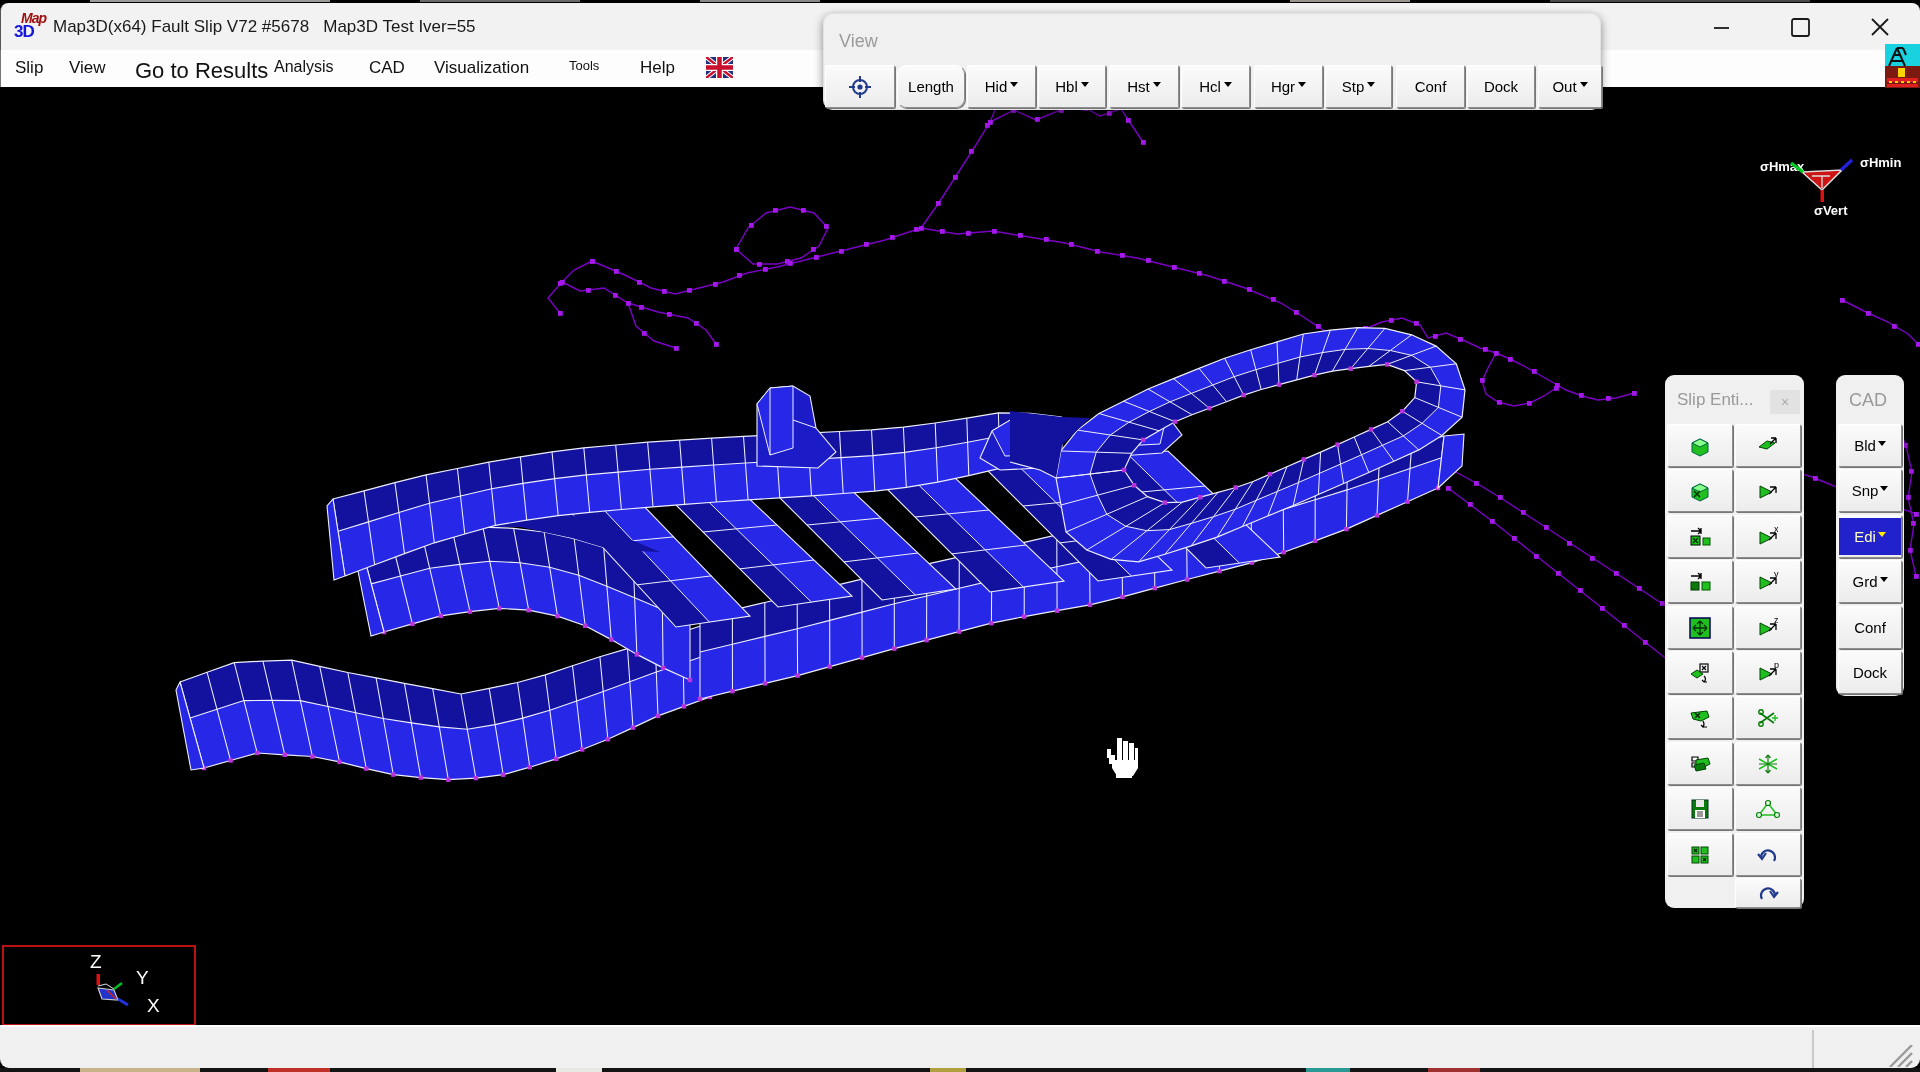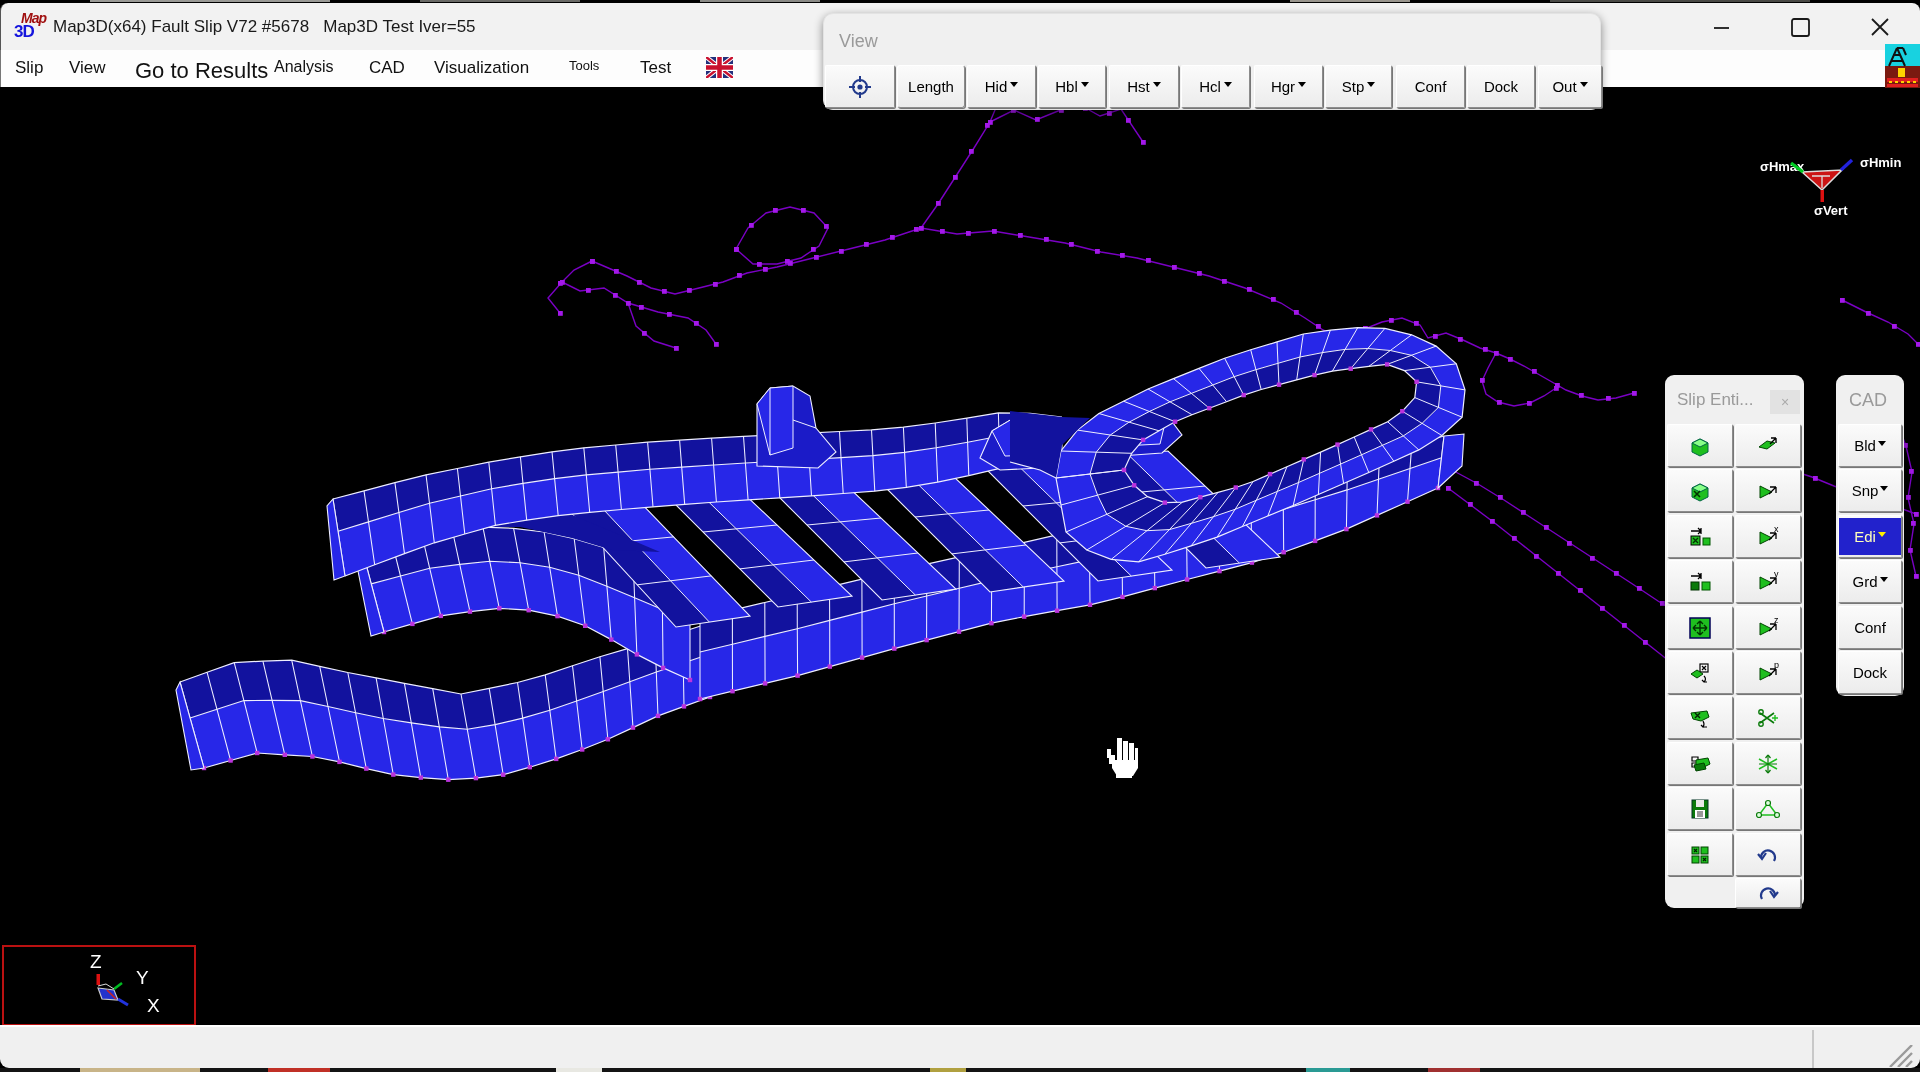--- a/index.html
+++ b/index.html
@@ -353,21 +353,21 @@
   </svg>
 </div>
 <div class="abs" style="left:0;top:50px;width:1920px;height:37px;background:#fdfdfd;border-left:1px solid #777;">
   <div class="abs" style="left:14px;top:8px;font-size:17px;color:#111;">Slip</div>
   <div class="abs" style="left:68px;top:8px;font-size:17px;color:#111;">View</div>
   <div class="abs" style="left:134px;top:8px;font-size:22px;color:#111;">Go to Results</div>
   <div class="abs" style="left:273px;top:8px;font-size:16px;color:#111;">Analysis</div>
   <div class="abs" style="left:368px;top:8px;font-size:17px;color:#111;">CAD</div>
   <div class="abs" style="left:433px;top:8px;font-size:17px;color:#111;">Visualization</div>
   <div class="abs" style="left:568px;top:8px;font-size:13px;color:#111;">Tools</div>
-  <div class="abs" style="left:639px;top:8px;font-size:17px;color:#111;">Test</div>
+  <div class="abs" style="left:639px;top:8px;font-size:17px;color:#111;">Help</div>
   <svg class="abs" style="left:705px;top:7px;" width="27" height="21" viewBox="0 0 54 42">
     <rect width="54" height="42" fill="#23307c"></rect>
     <path d="M0,0 L54,42 M54,0 L0,42" stroke="#fff" stroke-width="9"></path>
     <path d="M0,0 L54,42 M54,0 L0,42" stroke="#c8102e" stroke-width="5"></path>
     <path d="M27,0 V42 M0,21 H54" stroke="#fff" stroke-width="14"></path>
     <path d="M27,0 V42 M0,21 H54" stroke="#c8102e" stroke-width="9"></path>
   </svg>
 </div>
 <div class="abs" style="left:1885px;top:44px;width:35px;height:44px;">
   <div class="abs" style="left:0;top:0;width:35px;height:22px;background:#18d2e0;"></div>
@@ -382,21 +382,21 @@
 </div>
 <div class="abs" style="left:823px;top:13px;width:778px;height:97px;background:#f0f0f0;border-radius:10px;box-shadow:0 3px 10px rgba(0,0,0,0.45);border:1px solid #e3e3e3;">
   <div class="abs" style="left:15px;top:17px;font-size:18px;color:#9a9a9a;">View</div>
   <div style="position:absolute;left:1px;top:51px;width:70px;height:43px;background:linear-gradient(#fbfbfb,#ececec);border:1px solid #8c8c8c;border-top-color:#fff;border-left-color:#fff;box-shadow:1px 1px 0 #777;border-radius:2px;display:flex;align-items:center;justify-content:center;font-size:15px;color:#000;">
       <svg width="24" height="24" viewBox="0 0 24 24">
         <circle cx="12" cy="12" r="7" fill="none" stroke="#223a8c" stroke-width="2"></circle>
         <circle cx="12" cy="12" r="2.6" fill="#223a8c"></circle>
         <path d="M12,1 v6 M12,17 v6 M1,12 h6 M17,12 h6" stroke="#223a8c" stroke-width="2"></path>
       </svg>
     </div>
-<div style="position:absolute;left:73px;top:51px;width:68px;height:43px;background:linear-gradient(#fbfbfb,#ececec);border:1px solid #8c8c8c;border-top-color:#fff;border-left-color:#fff;box-shadow:1px 1px 0 #777;border-radius:3px;display:flex;align-items:center;justify-content:center;font-size:15px;color:#000;">Length</div>
+<div style="position:absolute;left:73px;top:51px;width:68px;height:43px;background:linear-gradient(#fbfbfb,#ececec);border:1px solid #8c8c8c;border-top-color:#fff;border-left-color:#fff;box-shadow:1px 1px 0 #777;border-radius:9px;display:flex;align-items:center;justify-content:center;font-size:15px;color:#000;">Length</div>
 <div style="position:absolute;left:143px;top:51px;width:69px;height:43px;background:linear-gradient(#fbfbfb,#ececec);border:1px solid #8c8c8c;border-top-color:#fff;border-left-color:#fff;box-shadow:1px 1px 0 #777;border-radius:2px;display:flex;align-items:center;justify-content:center;font-size:15px;color:#000;">Hid<span style="display:inline-block;width:0;height:0;border:4px solid transparent;border-top:5px solid #000;margin-left:3px;vertical-align:1px;"></span></div>
 <div style="position:absolute;left:214px;top:51px;width:68px;height:43px;background:linear-gradient(#fbfbfb,#ececec);border:1px solid #8c8c8c;border-top-color:#fff;border-left-color:#fff;box-shadow:1px 1px 0 #777;border-radius:2px;display:flex;align-items:center;justify-content:center;font-size:15px;color:#000;">Hbl<span style="display:inline-block;width:0;height:0;border:4px solid transparent;border-top:5px solid #000;margin-left:3px;vertical-align:1px;"></span></div>
 <div style="position:absolute;left:285px;top:51px;width:70px;height:43px;background:linear-gradient(#fbfbfb,#ececec);border:1px solid #8c8c8c;border-top-color:#fff;border-left-color:#fff;box-shadow:1px 1px 0 #777;border-radius:2px;display:flex;align-items:center;justify-content:center;font-size:15px;color:#000;">Hst<span style="display:inline-block;width:0;height:0;border:4px solid transparent;border-top:5px solid #000;margin-left:3px;vertical-align:1px;"></span></div>
 <div style="position:absolute;left:357px;top:51px;width:69px;height:43px;background:linear-gradient(#fbfbfb,#ececec);border:1px solid #8c8c8c;border-top-color:#fff;border-left-color:#fff;box-shadow:1px 1px 0 #777;border-radius:2px;display:flex;align-items:center;justify-content:center;font-size:15px;color:#000;">Hcl<span style="display:inline-block;width:0;height:0;border:4px solid transparent;border-top:5px solid #000;margin-left:3px;vertical-align:1px;"></span></div>
 <div style="position:absolute;left:430px;top:51px;width:69px;height:43px;background:linear-gradient(#fbfbfb,#ececec);border:1px solid #8c8c8c;border-top-color:#fff;border-left-color:#fff;box-shadow:1px 1px 0 #777;border-radius:2px;display:flex;align-items:center;justify-content:center;font-size:15px;color:#000;">Hgr<span style="display:inline-block;width:0;height:0;border:4px solid transparent;border-top:5px solid #000;margin-left:3px;vertical-align:1px;"></span></div>
 <div style="position:absolute;left:501px;top:51px;width:67px;height:43px;background:linear-gradient(#fbfbfb,#ececec);border:1px solid #8c8c8c;border-top-color:#fff;border-left-color:#fff;box-shadow:1px 1px 0 #777;border-radius:2px;display:flex;align-items:center;justify-content:center;font-size:15px;color:#000;">Stp<span style="display:inline-block;width:0;height:0;border:4px solid transparent;border-top:5px solid #000;margin-left:3px;vertical-align:1px;"></span></div>
 <div style="position:absolute;left:572px;top:51px;width:69px;height:43px;background:linear-gradient(#fbfbfb,#ececec);border:1px solid #8c8c8c;border-top-color:#fff;border-left-color:#fff;box-shadow:1px 1px 0 #777;border-radius:2px;display:flex;align-items:center;justify-content:center;font-size:15px;color:#000;">Conf</div>
 <div style="position:absolute;left:643px;top:51px;width:68px;height:43px;background:linear-gradient(#fbfbfb,#ececec);border:1px solid #8c8c8c;border-top-color:#fff;border-left-color:#fff;box-shadow:1px 1px 0 #777;border-radius:2px;display:flex;align-items:center;justify-content:center;font-size:15px;color:#000;">Dock</div>
 <div style="position:absolute;left:714px;top:51px;width:64px;height:43px;background:linear-gradient(#fbfbfb,#ececec);border:1px solid #8c8c8c;border-top-color:#fff;border-left-color:#fff;box-shadow:1px 1px 0 #777;border-radius:2px;display:flex;align-items:center;justify-content:center;font-size:15px;color:#000;">Out<span style="display:inline-block;width:0;height:0;border:4px solid transparent;border-top:5px solid #000;margin-left:3px;vertical-align:1px;"></span></div>
 </div>

